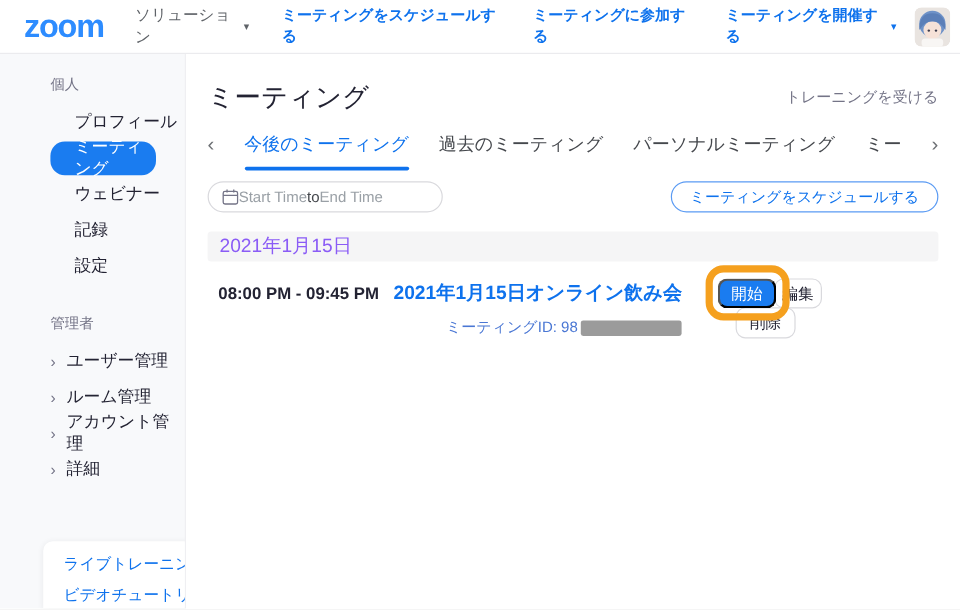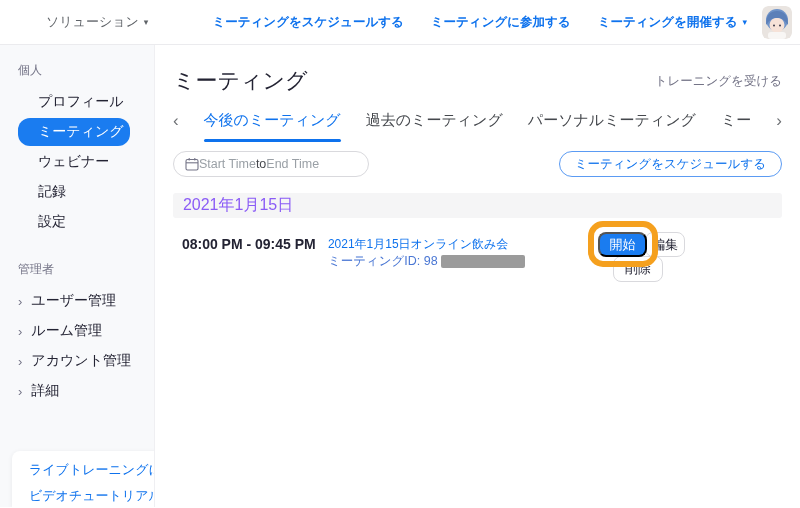--- a/index.html
+++ b/index.html
@@ -20,21 +20,21 @@
   .nav-link { font-size:12.5px; font-weight:700; color:#0E72ED; text-decoration:none;
               margin-left:27px; cursor:pointer; display:flex; align-items:center; gap:5px; }
   .avatar { width:30px; height:33px; border-radius:6px; overflow:hidden; margin-left:15px;
             cursor:pointer; flex:0 0 auto; }
 
   
   .body-row { display:flex; height:462px; }
 
   
   .sidebar { width:210px; background:#F8F9FB; border-right:1px solid #efeff2;
-             display:flex; flex-direction:column; overflow:hidden; }
+             display:flex; flex-direction:column; overflow:hidden;padding-left:24px; }
   .section-label { font-size:12px; color:#747487; padding:17px 18px 8px 18px; }
   .section-label.admin { padding-top:24px; }
   .side-item { height:30px; display:flex; align-items:center; padding-left:38px;
                font-size:14px; color:#232333; cursor:pointer; }
   .side-item.active { background:#1A7CF0; color:#fff; border-radius:12px;
                       margin:1px 24px 1px 18px; padding-left:20px; height:28px; }
   .side-item.adminitem { padding-left:18px; gap:9px; }
   .chev { color:#747487; font-size:13px; line-height:1; }
   .sidebar-footer { margin-top:auto; margin-left:12px; width:187px; height:56px;
                     background:#fff; border-radius:8px 8px 0 0;
@@ -63,41 +63,42 @@
   .schedule-btn { height:26px; border:1px solid #5b9bf3; border-radius:13px; background:#fff;
                   color:#0E72ED; font-size:12.5px; padding:0 15px; display:flex; align-items:center;
                   cursor:pointer; }
 
   .date-bar { margin-top:16px; height:25px; background:#F5F5F6; border-radius:3px;
               display:flex; align-items:center; padding-left:10px; font-size:16px; color:#8b5cf6; }
 
   .meeting-row { position:relative; margin-top:12px; height:90px; }
   .meeting-time { position:absolute; left:9px; top:6px; font-size:14px; font-weight:700; color:#232333; }
   .meeting-info { position:absolute; left:155px; top:4px; }
-  .meeting-title { font-size:12px; font-weight:400; color:#0E72ED; text-decoration:none; cursor:pointer; }
-  .id-line { font-size:12.5px; color:#4a77d4; display:flex; align-items:center; }
+  .meeting-title { font-size:16px; font-weight:700; color:#0E72ED; text-decoration:none; cursor:pointer; }
+  .id-line { margin-top:10px; font-size:12.5px; color:#4a77d4; display:flex; align-items:center;justify-content:flex-end; }
   .redact { width:84px; height:13px; background:#9b9b9b; border-radius:2px; margin-left:3px; }
 
   .btn { position:absolute; display:flex; align-items:center; justify-content:center;
          font-size:13px; border-radius:8px; cursor:pointer; }
   .btn-start { left:425px; top:2px; width:49px; height:25px; background:#1A7CF0; color:#fff; z-index:2; }
   .btn-edit  { left:472px; top:2px; width:40px; height:25px; background:#fff; color:#232333;
                border:1px solid #d9d9dd; z-index:1; }
   .btn-delete{ left:440px; top:26px; width:50px; height:26px; background:#fff; color:#232333;
                border:1px solid #d9d9dd; z-index:0; }
   .highlight-ring { position:absolute; left:415px; top:-9px; width:70px; height:46px;
                     border:6px solid #F5A01E; border-radius:15px; z-index:3; pointer-events:none; }
 </style>
 </head>
 <body>
 
 <div class="screen">
 
   <header class="topnav">
     <div class="nav-left">
+      <a class="logo">zoom</a>
       <div class="solutions">
         <span>ソリューション</span>
         <span class="caret">▾</span>
       </div>
     </div>
     <div class="nav-right">
       <a class="nav-link">ミーティングをスケジュールする</a>
       <a class="nav-link">ミーティングに参加する</a>
       <div class="nav-link">
         <span>ミーティングを開催する</span>

